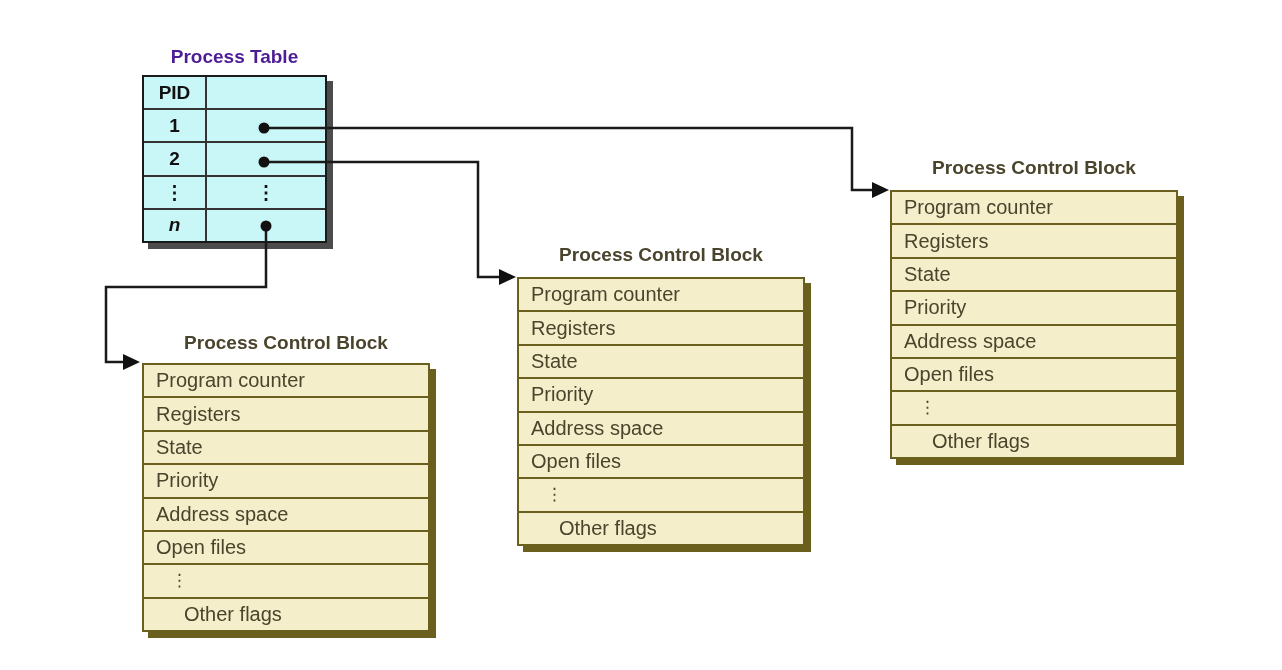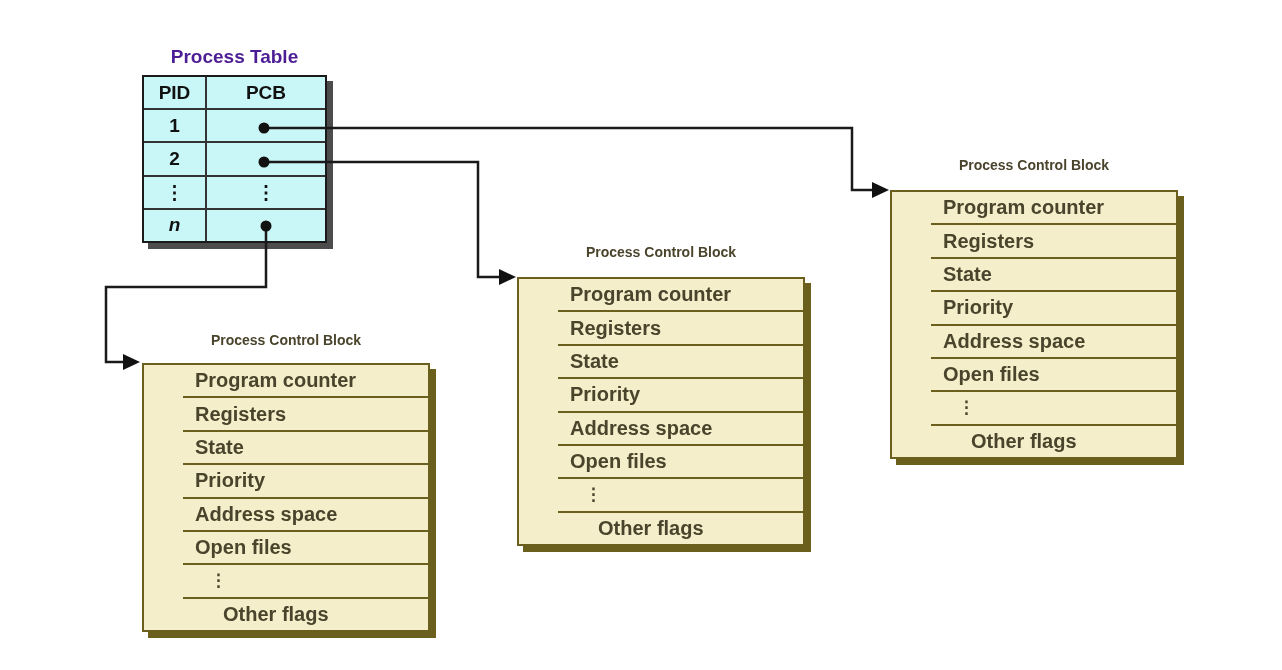--- a/index.html
+++ b/index.html
@@ -17,27 +17,27 @@
   .ptable .trow:last-child { border-bottom:none; }
   .ptable .cell { display:flex; align-items:center; justify-content:center;
                   font-weight:bold; font-size:19px; color:#111111; }
   .ptable .pid { width:63px; border-right:2px solid #333333; }
   .ptable .pcb { flex:1; }
   .italic { font-style:italic; }
   .dots-cell { font-size:17px; letter-spacing:0; }
 
   
   .pcb-title { position:absolute; width:288px; text-align:center;
-               font-weight:bold; font-size:14px; color:#4a442c; }
+               font-weight:bold; font-size:19px; color:#4a442c; }
   .pcb-block { position:absolute; width:288px; height:269px; background:#f5eecb;
                border:2px solid #6b5f1e; box-shadow:6px 6px 0 #6b5f1e;
                display:flex; flex-direction:column; }
   .pcb-block .field { flex:1; display:flex; align-items:center; padding-left:12px;
-                      font-weight:bold; font-size:20px; color:#4a442c;
-                      border-bottom:2px solid #6b5f1e;margin-left:39px; }
+                      font-weight:normal; font-size:20px; color:#4a442c;
+                      border-bottom:2px solid #6b5f1e; }
   .pcb-block .field:last-child { border-bottom:none;padding-left:40px; }
   .pcb-block .field.dots { padding-left:27px; font-size:17px; }
 
   .t0 { left:142px; top:332px; }  .b0 { left:142px; top:363px; }
   .t1 { left:517px; top:244px; }  .b1 { left:517px; top:277px; }
   .t2 { left:890px; top:157px; }  .b2 { left:890px; top:190px; }
 
   svg.arrows { position:absolute; left:0; top:0; pointer-events:none; }
   .conn { fill:none; stroke:#1a1a1a; stroke-width:2.5; stroke-linejoin:miter; }
   .head, .dot { fill:#111111; stroke:none; }
@@ -45,21 +45,20 @@
 </head>
 <body>
 
 <div class="canvas">
 
   <div class="pt-title">Process Table</div>
 
   <div class="ptable">
     <div class="trow">
       <div class="cell pid">PID</div>
-      <div class="cell pcb">PCB</div>
     </div>
     <div class="trow">
       <div class="cell pid">1</div>
       <div class="cell pcb"></div>
     </div>
     <div class="trow">
       <div class="cell pid">2</div>
       <div class="cell pcb"></div>
     </div>
     <div class="trow">

